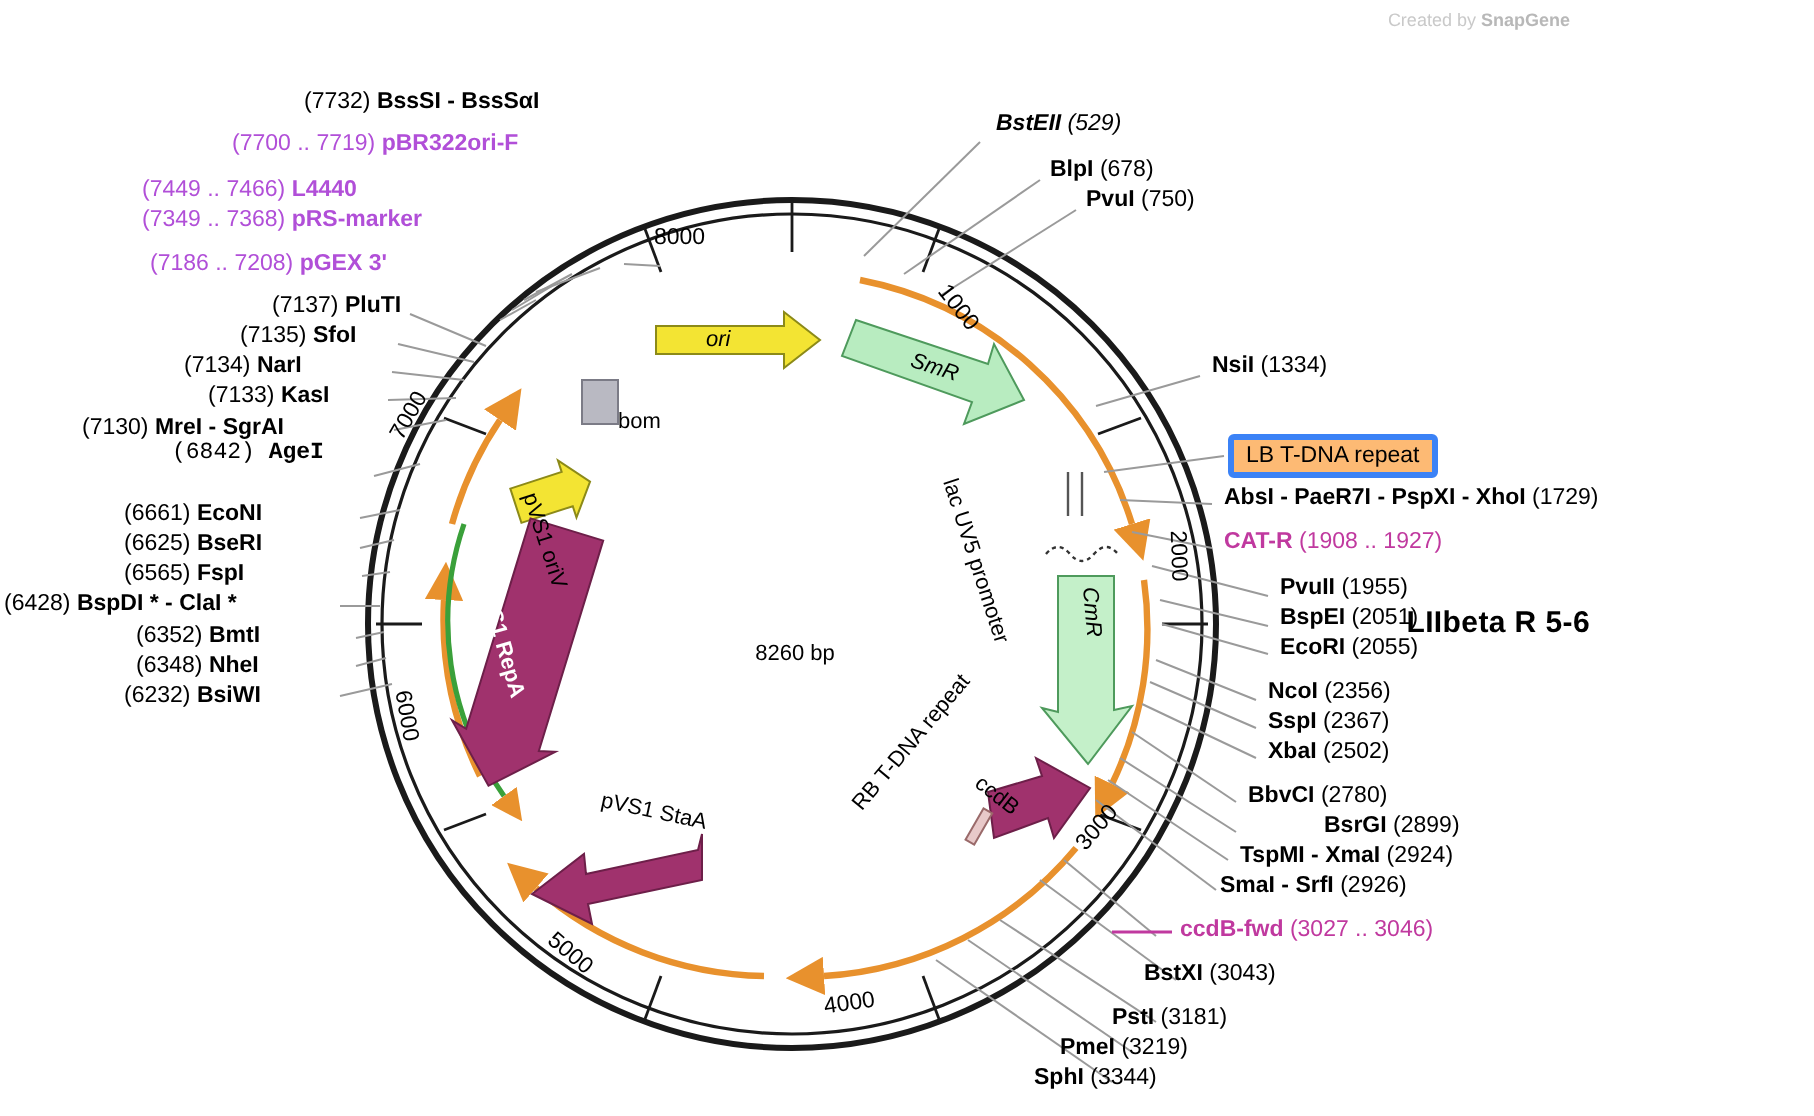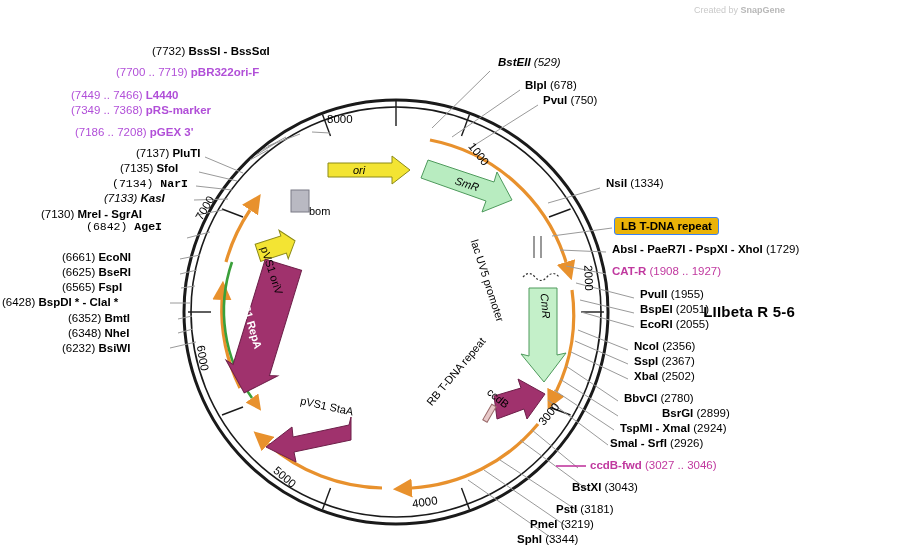--- a/index.html
+++ b/index.html
@@ -16,22 +16,22 @@
   .purple{color:#b14fd8;}
   .mag{color:#c0399f;}
   .credit{position:absolute;right:10px;top:5px;font-size:9px;color:#c9c9c9;}
   .credit b{color:#b8b8b8;}
   .center-title{
     position:absolute;left:0;right:0;text-align:right;
     font-size:15px;font-weight:bold;letter-spacing:.2px;
   }
   .center-sub{position:absolute;left:0;right:0;text-align:center;font-size:11px;}
   .tdna-box{
-    position:absolute;border:1px solid #3b82f6;background:#eab308;
-    border-radius:3px;padding:2px 6px;font-size:11.5px;font-weight:bold;color:#000;
+    position:absolute;border:3px solid #3b82f6;background:#fdba74;
+    border-radius:3px;padding:2px 6px;font-size:11.5px;font-weight:normal;color:#000;
   }
   .featlabel{position:absolute;font-size:11px;}
   svg{position:absolute;left:0;top:0;}
 </style>
 </head>
 <body>
 
 <div id="stage">
 
   <div class="credit">
@@ -153,20 +153,21 @@
   <div class="abs lbl" style="left:327px;top:113px;transform:rotate(0deg);">8000</div>
   <div class="abs lbl" style="left:466px;top:148px;transform:rotate(52deg);">1000</div>
   <div class="abs lbl" style="left:576px;top:272px;transform:rotate(88deg);">2000</div>
   <div class="abs lbl" style="left:536px;top:408px;transform:rotate(-50deg);">3000</div>
   <div class="abs lbl" style="left:412px;top:496px;transform:rotate(-8deg);">4000</div>
   <div class="abs lbl" style="left:272px;top:471px;transform:rotate(40deg);">5000</div>
   <div class="abs lbl" style="left:190px;top:352px;transform:rotate(80deg);">6000</div>
   <div class="abs lbl" style="left:192px;top:202px;transform:rotate(-60deg);">7000</div>
 
   <div class="center-title" style="top:303px;">LIIbeta R 5-6</div>
+  <div class="center-sub" style="top:321px;">8260 bp</div>
 
   <div class="featlabel" style="left:353px;top:164px;font-style:italic;">ori</div>
   <div class="featlabel" style="left:309px;top:205px;">bom</div>
   <div class="featlabel" style="left:455px;top:178px;transform:rotate(18deg);font-style:italic;">SmR</div>
   <div class="featlabel" style="left:533px;top:300px;transform:rotate(85deg);font-style:italic;">CmR</div>
   <div class="featlabel" style="left:480px;top:238px;transform:rotate(72deg);transform-origin:0 0;">lac UV5 promoter</div>
   <div class="featlabel" style="left:486px;top:392px;transform:rotate(38deg);">ccdB</div>
   <div class="featlabel" style="left:424px;top:400px;transform:rotate(-50deg);transform-origin:0 0;">RB T-DNA repeat</div>
   <div class="featlabel" style="left:300px;top:400px;transform:rotate(12deg);">pVS1 StaA</div>
   <div class="featlabel" style="left:248px;top:290px;transform:rotate(74deg);transform-origin:0 0;color:#fff;font-weight:bold;">pVS1 RepA</div>
@@ -196,25 +197,25 @@
   </div>
 
   <div class="abs lbl" style="left:136px;top:147px;">
     <span class="pos">(7137)</span>
     <span class="bold">PluTI</span>
   </div>
   <div class="abs lbl" style="left:120px;top:162px;">
     <span class="pos">(7135)</span>
     <span class="bold">SfoI</span>
   </div>
-  <div class="abs lbl" style="left:112px;top:177px;font-family:Liberation Mono, monospace;">
+  <div class="abs lbl" style="left:92px;top:177px;">
     <span class="pos">(7134)</span>
     <span class="bold">NarI</span>
   </div>
-  <div class="abs lbl" style="left:104px;top:192px;font-style:italic;">
+  <div class="abs lbl" style="left:104px;top:192px;">
     <span class="pos">(7133)</span>
     <span class="bold">KasI</span>
   </div>
   <div class="abs lbl" style="left:41px;top:208px;">
     <span class="pos">(7130)</span>
     <span class="bold">MreI  -  SgrAI</span>
   </div>
   <div class="abs lbl" style="left:86px;top:220px;font-family:Liberation Mono, monospace;">
     <span class="pos">(6842)</span>
     <span class="bold">AgeI</span>

